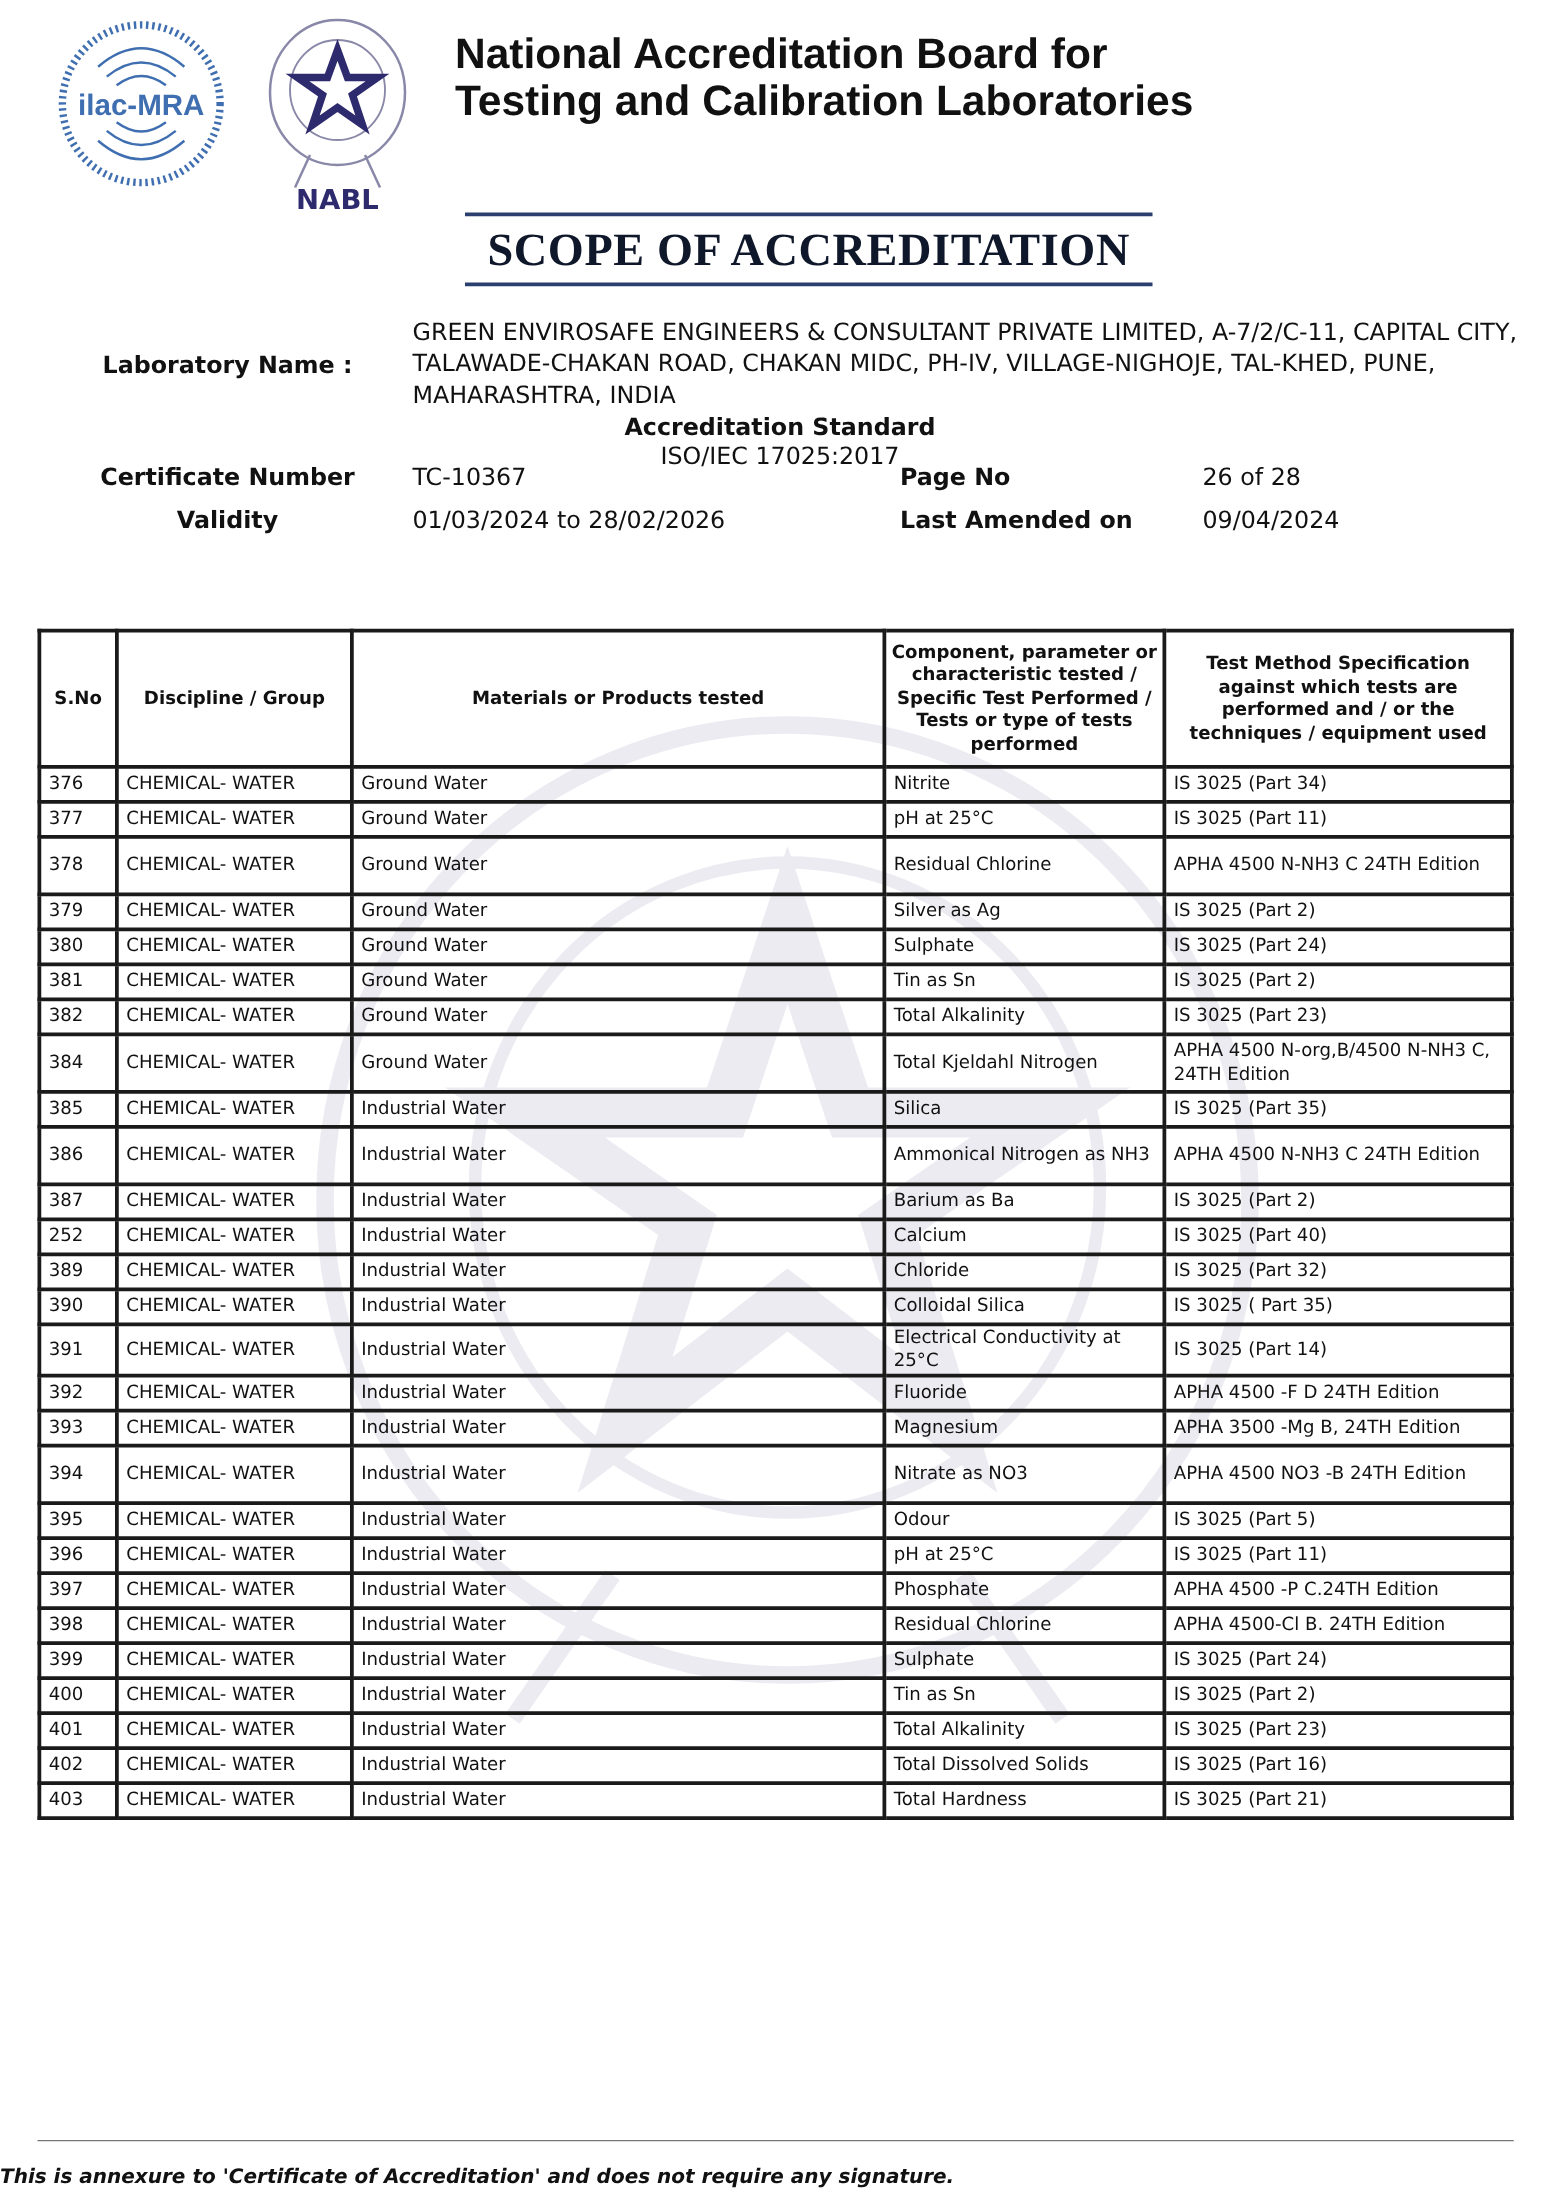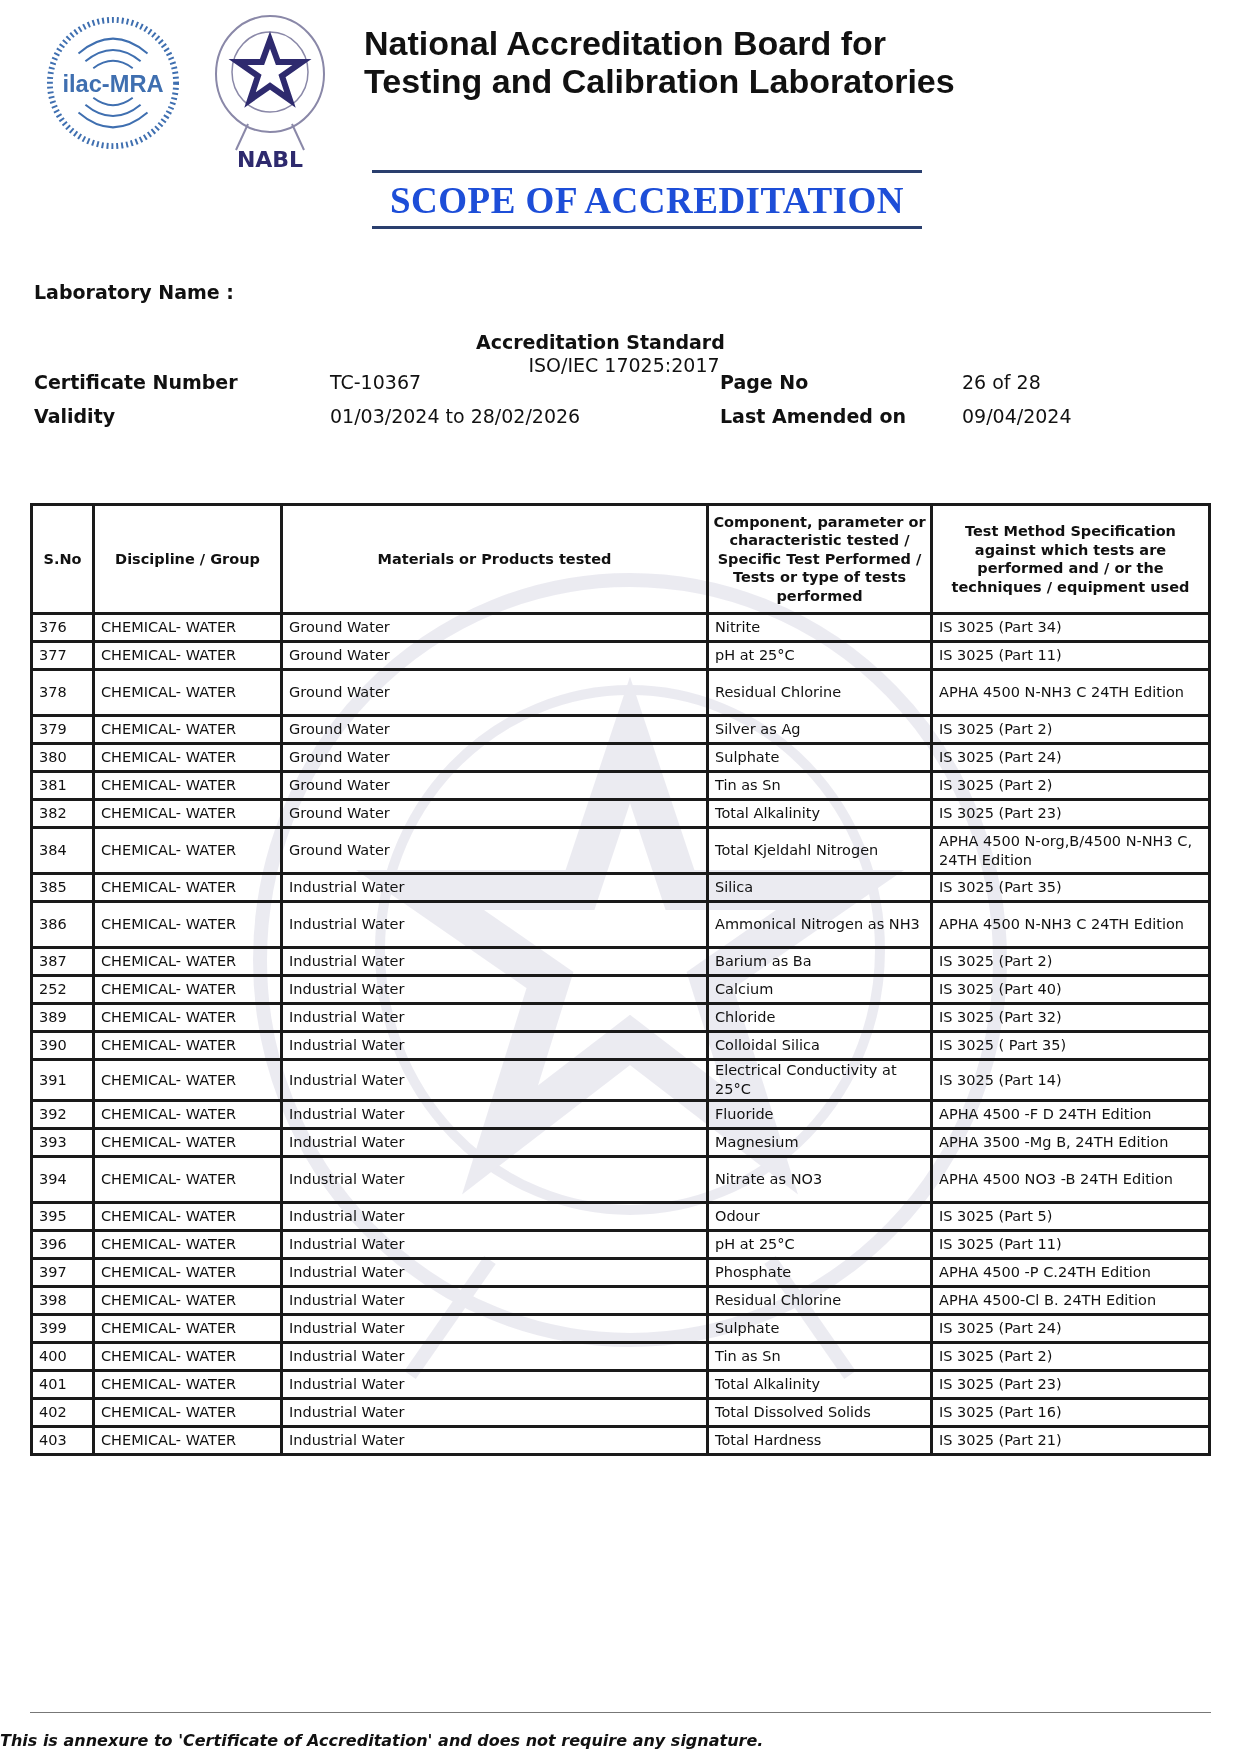--- a/index.html
+++ b/index.html
@@ -12,25 +12,25 @@
     .org-title {
       position: absolute; left: 364px; top: 24px;
       font-family: "Liberation Sans", sans-serif; font-weight: bold;
       font-size: 34px; line-height: 38px; color: #111;
     }
     .scope-wrap { position: absolute; left: 372px; top: 170px; width: 550px; }
     .scope-rule { height: 3px; background: #2a3f6e; }
     .scope-title {
       font-family: "Liberation Serif", serif; font-weight: bold;
       font-size: 37px; text-align: center; letter-spacing: 0.5px;
-      padding: 6px 0 4px 0; color: #1d4ed8;
+      padding: 6px 0 4px 0; color: #0f172a;
     }
     .info { position: absolute; left: 34px; top: 254px; width: 1180px; font-size: 19px; }
     .info-row { display: flex; align-items: center; }
-    .info-label { width: 296px; font-weight: bold; }
+    .info-label { width: 296px; font-weight: bold; text-align: center; }
     .info-value { flex: 1; line-height: 25px; }
     .info-value.short { flex: 0 0 390px; }
     .info-label2 { width: 242px; font-weight: bold; }
     .row-lab { height: 75px; }
     .row-std { height: 34px; margin-top: 2px; flex-direction: column; }
     .row-cert { height: 34px; }
     .row-val { height: 34px; }
 
     .table-wrap { position: absolute; left: 30px; top: 503px; width: 1181px; }
     table { border-collapse: collapse; width: 100%; table-layout: fixed; font-size: 14.5px; }
@@ -83,20 +83,21 @@
 
 <div class="scope-wrap">
   <div class="scope-rule"></div>
   <div class="scope-title">SCOPE OF ACCREDITATION</div>
   <div class="scope-rule"></div>
 </div>
 
 <div class="info">
   <div class="info-row row-lab">
     <div class="info-label">Laboratory Name :</div>
+    <div class="info-value">GREEN ENVIROSAFE ENGINEERS &amp; CONSULTANT PRIVATE LIMITED, A-7/2/C-11, CAPITAL CITY, TALAWADE-CHAKAN ROAD, CHAKAN MIDC, PH-IV, VILLAGE-NIGHOJE, TAL-KHED, PUNE, MAHARASHTRA, INDIA</div>
   </div>
   <div class="info-row row-std">
     <div class="info-label">Accreditation Standard</div>
     <div class="info-value">ISO/IEC 17025:2017</div>
   </div>
   <div class="info-row row-cert">
     <div class="info-label">Certificate Number</div>
     <div class="info-value short">TC-10367</div>
     <div class="info-label2">Page No</div>
     <div class="info-value">26 of 28</div>

